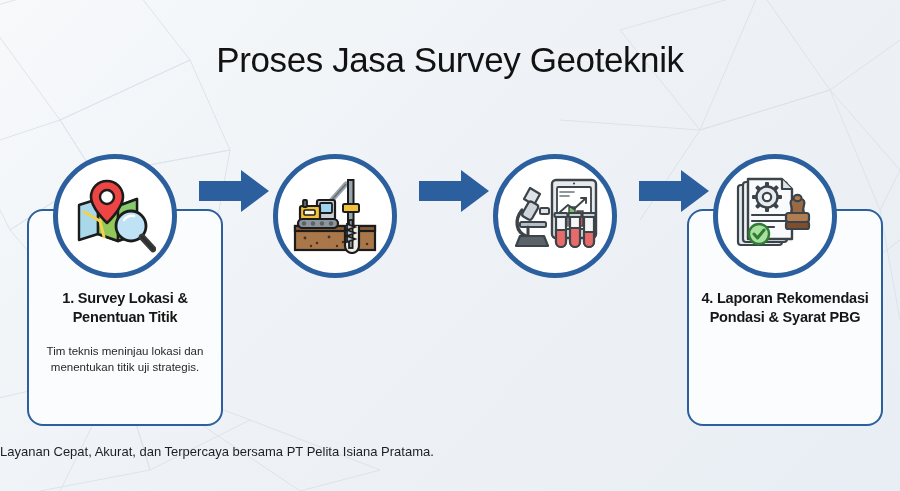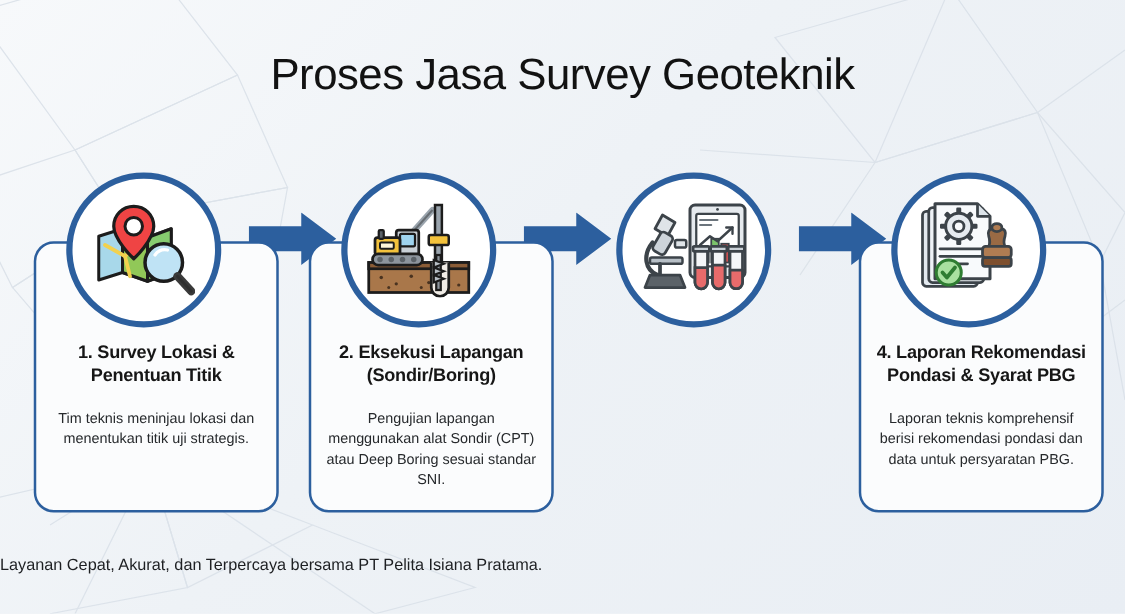--- a/index.html
+++ b/index.html
@@ -50,21 +50,21 @@
   .flow-arrow {
     position: absolute;
     top: 170px;
     width: 70px;
     height: 42px;
   }
 
   
   .step {
     position: absolute;
-    top: 138px;
+    top: 154px;
     width: 176px;
     height: 272px;
     text-decoration: underline;
   }
 
   .step-circle {
     position: absolute;
     top: 0;
     left: 50%;
     transform: translateX(-50%);
@@ -186,24 +186,20 @@
 
         <circle cx="57" cy="47" r="15" fill="#bfe3f5" stroke="#1c1c1c" stroke-width="2.8"></circle>
         <path d="M50 41 A10 10 0 0 1 60 37" stroke="#ffffff" stroke-width="2.6" fill="none" stroke-linecap="round"></path>
         <path d="M68 58 L79 70" stroke="#3a3a3a" stroke-width="6.5" stroke-linecap="round"></path>
         <path d="M68 58 L79 70" stroke="#1c1c1c" stroke-width="2.4" stroke-linecap="round" fill="none" opacity="0.35"></path>
       </svg>
     </div>
   </div>
 
   <div class="step" style="left:247px">
-    <div class="step-card">
-      <div class="step-title">2. Eksekusi Lapangan (Sondir/Boring)</div>
-      <div class="step-desc">Pengujian lapangan menggunakan alat Sondir (CPT) atau Deep Boring sesuai standar SNI.</div>
-    </div>
     <div class="step-circle">
       <svg width="88" height="76" viewBox="0 0 88 76" xmlns="http://www.w3.org/2000/svg">
 
         <rect x="4" y="48" width="80" height="24" fill="#a9774a" stroke="#1c1c1c" stroke-width="2.2"></rect>
         <rect x="4" y="48" width="80" height="5" fill="#8a5c36" stroke="#1c1c1c" stroke-width="2.2"></rect>
         <g fill="#4a3320">
           <circle cx="14" cy="60" r="1.4"></circle>
             <circle cx="26" cy="65" r="1.3"></circle>
           <circle cx="38" cy="59" r="1.4"></circle>
             <circle cx="52" cy="64" r="1.3"></circle>
@@ -282,21 +278,20 @@
           <path d="M72 54 L72 64 A5 5 0 0 0 82 64 L82 54 Z" fill="#e86b6b"></path>
           <rect x="70.5" y="35" width="13" height="4" rx="1" fill="#c9d0d6"></rect>
         </g>
       </svg>
     </div>
   </div>
 
   <div class="step" style="left:687px">
     <div class="step-card">
       <div class="step-title">4. Laporan Rekomendasi Pondasi &amp; Syarat PBG</div>
-      <div class="step-desc">Laporan teknis komprehensif berisi rekomendasi pondasi dan data untuk persyaratan PBG.</div>
     </div>
     <div class="step-circle">
       <svg width="82" height="78" viewBox="0 0 82 78" xmlns="http://www.w3.org/2000/svg">
 
         <rect x="4" y="8" width="44" height="60" rx="3" fill="#e3e9ef" stroke="#3c4349" stroke-width="2.2"></rect>
         <rect x="9" y="5" width="44" height="60" rx="3" fill="#eef2f6" stroke="#3c4349" stroke-width="2.2"></rect>
         <path d="M14 2 L48 2 L58 12 L58 62 L14 62 Z" fill="#f8fafc" stroke="#3c4349" stroke-width="2.4" stroke-linejoin="round"></path>
         <path d="M48 2 L48 12 L58 12" fill="#dde4ea" stroke="#3c4349" stroke-width="2.2" stroke-linejoin="round"></path>
 
         <g transform="translate(33 20)">

